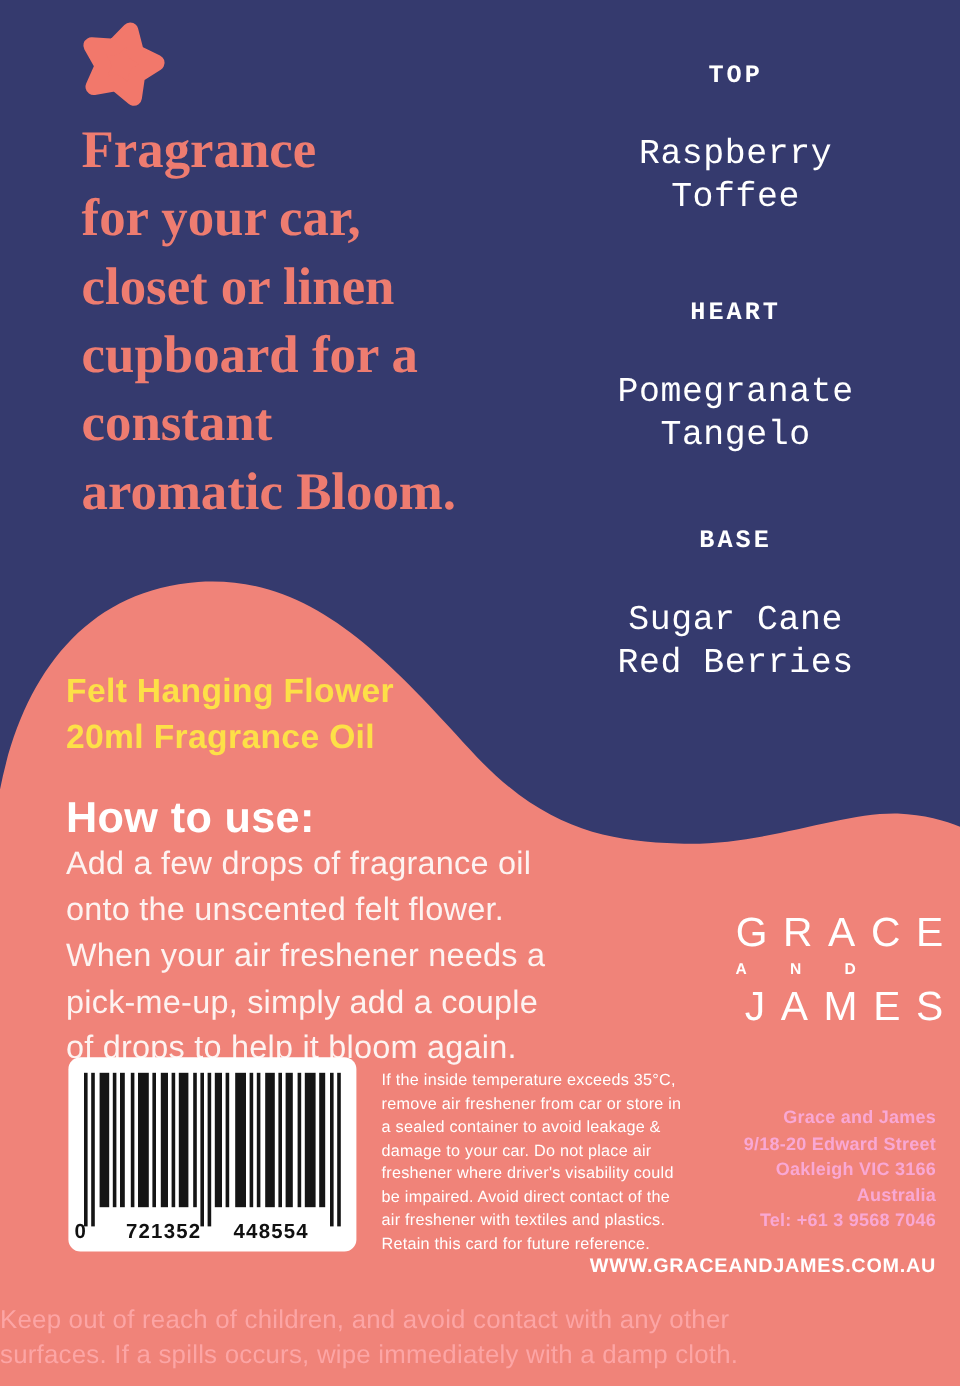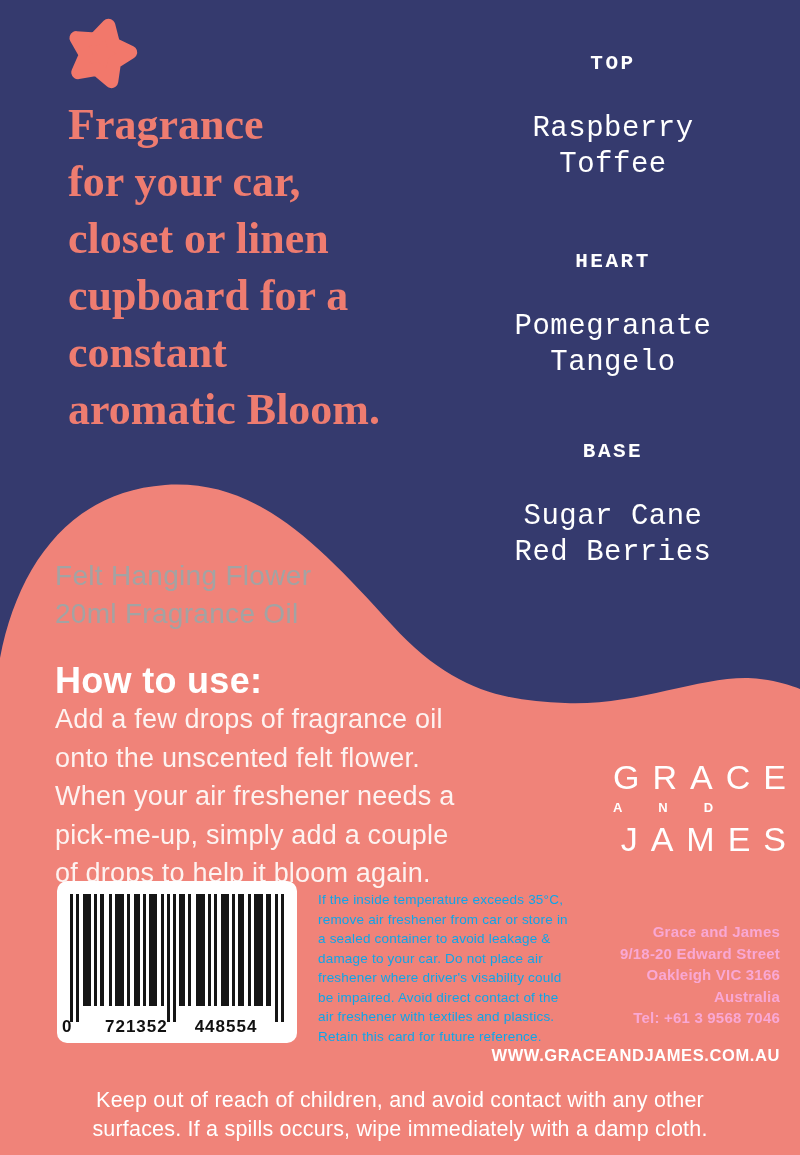--- a/index.html
+++ b/index.html
@@ -22,22 +22,22 @@
   .note-group { position:absolute; left:463px; width:300px; text-align:center; color:#ffffff;font-family:Liberation Mono, monospace; }
   .note-group.g1 { top:53px; }
   .note-group.g2 { top:251px; }
   .note-group.g3 { top:441px; }
   .note-label { font-size:21px; font-weight:700; letter-spacing:2.5px; line-height:22px; }
   .note-names { margin-top:36px; font-size:29px; font-weight:300; line-height:36px;
                 letter-spacing:0.5px; white-space:pre-line; }
 
   .product-title {
     position:absolute; left:55px; top:557px;
-    font-size:28px; font-weight:400; letter-spacing:0.3px;
-    line-height:38px; color:#a3a3a3; white-space:pre-line;
+    font-size:28px; font-weight:700; letter-spacing:0.3px;
+    line-height:38px; color:#fde047; white-space:pre-line;
   }
   .howto-heading {
     position:absolute; left:55px; top:660px;
     font-size:36px; font-weight:600; letter-spacing:0.3px; color:#ffffff;
   }
   .howto-body {
     position:absolute; left:55px; top:700px;
     font-size:27px; font-weight:300; letter-spacing:0.2px;
     line-height:38.5px; color:#fdf3f1; white-space:pre-line;
   }
@@ -52,21 +52,21 @@
     position:absolute; left:0; bottom:6px; width:100%; height:20px;
     color:#111111; font-size:17px; font-weight:700;
   }
   .bd-left  { position:absolute; left:5px; }
   .bd-g1    { position:absolute; left:48px; width:72px; text-align:left; letter-spacing:1px; }
   .bd-g2    { position:absolute; left:133px; width:72px; text-align:center; letter-spacing:1px; }
 
   .care-note {
     position:absolute; left:318px; top:890px; width:290px;
     font-size:13.5px; font-weight:300; letter-spacing:0.2px;
-    line-height:19.5px; color:#0ea5e9; white-space:pre-line;
+    line-height:19.5px; color:#ffffff; white-space:pre-line;
   }
 
   .logo { position:absolute; left:540px; top:756px; width:246px; text-align:center; color:#ffffff; }
   .logo-grace, .logo-james {
     font-size:34px; font-weight:400; line-height:42px;
     letter-spacing:13px; margin-right:-13px;text-align:right;
   }
   .logo-and {
     font-size:13px; font-weight:700; line-height:13px;
     letter-spacing:36px; margin-right:-36px; margin-top:3px;
@@ -76,23 +76,23 @@
   .address {
     position:absolute; right:20px; top:921px; width:300px; text-align:right;
     font-size:15px; font-weight:700; letter-spacing:0.2px;
     line-height:21.6px; color:#f9a8d4; white-space:pre-line;
   }
   .website {
     position:absolute; right:20px; top:1046px; width:400px; text-align:right;
     font-size:16.5px; font-weight:700; letter-spacing:0.6px; color:#ffffff;
   }
   .warning {
-    position:absolute; left:0; top:1086px; width:100%; text-align:center;
+    position:absolute; left:0; top:1086px; width:100%; text-align:left;
     font-size:21.5px; font-weight:300; letter-spacing:0.2px;
-    line-height:29px; color:#ffffff; white-space:pre-line;
+    line-height:29px; color:#fca5a5; white-space:pre-line;
   }
 </style>
 </head>
 <body>
 
 <div class="poster">
 
   <svg class="wave-svg" viewBox="0 0 800 1155" xmlns="http://www.w3.org/2000/svg" aria-hidden="true">
     <path d="M0,658 C18,565 70,492 165,485
              C255,479 315,540 392,625

